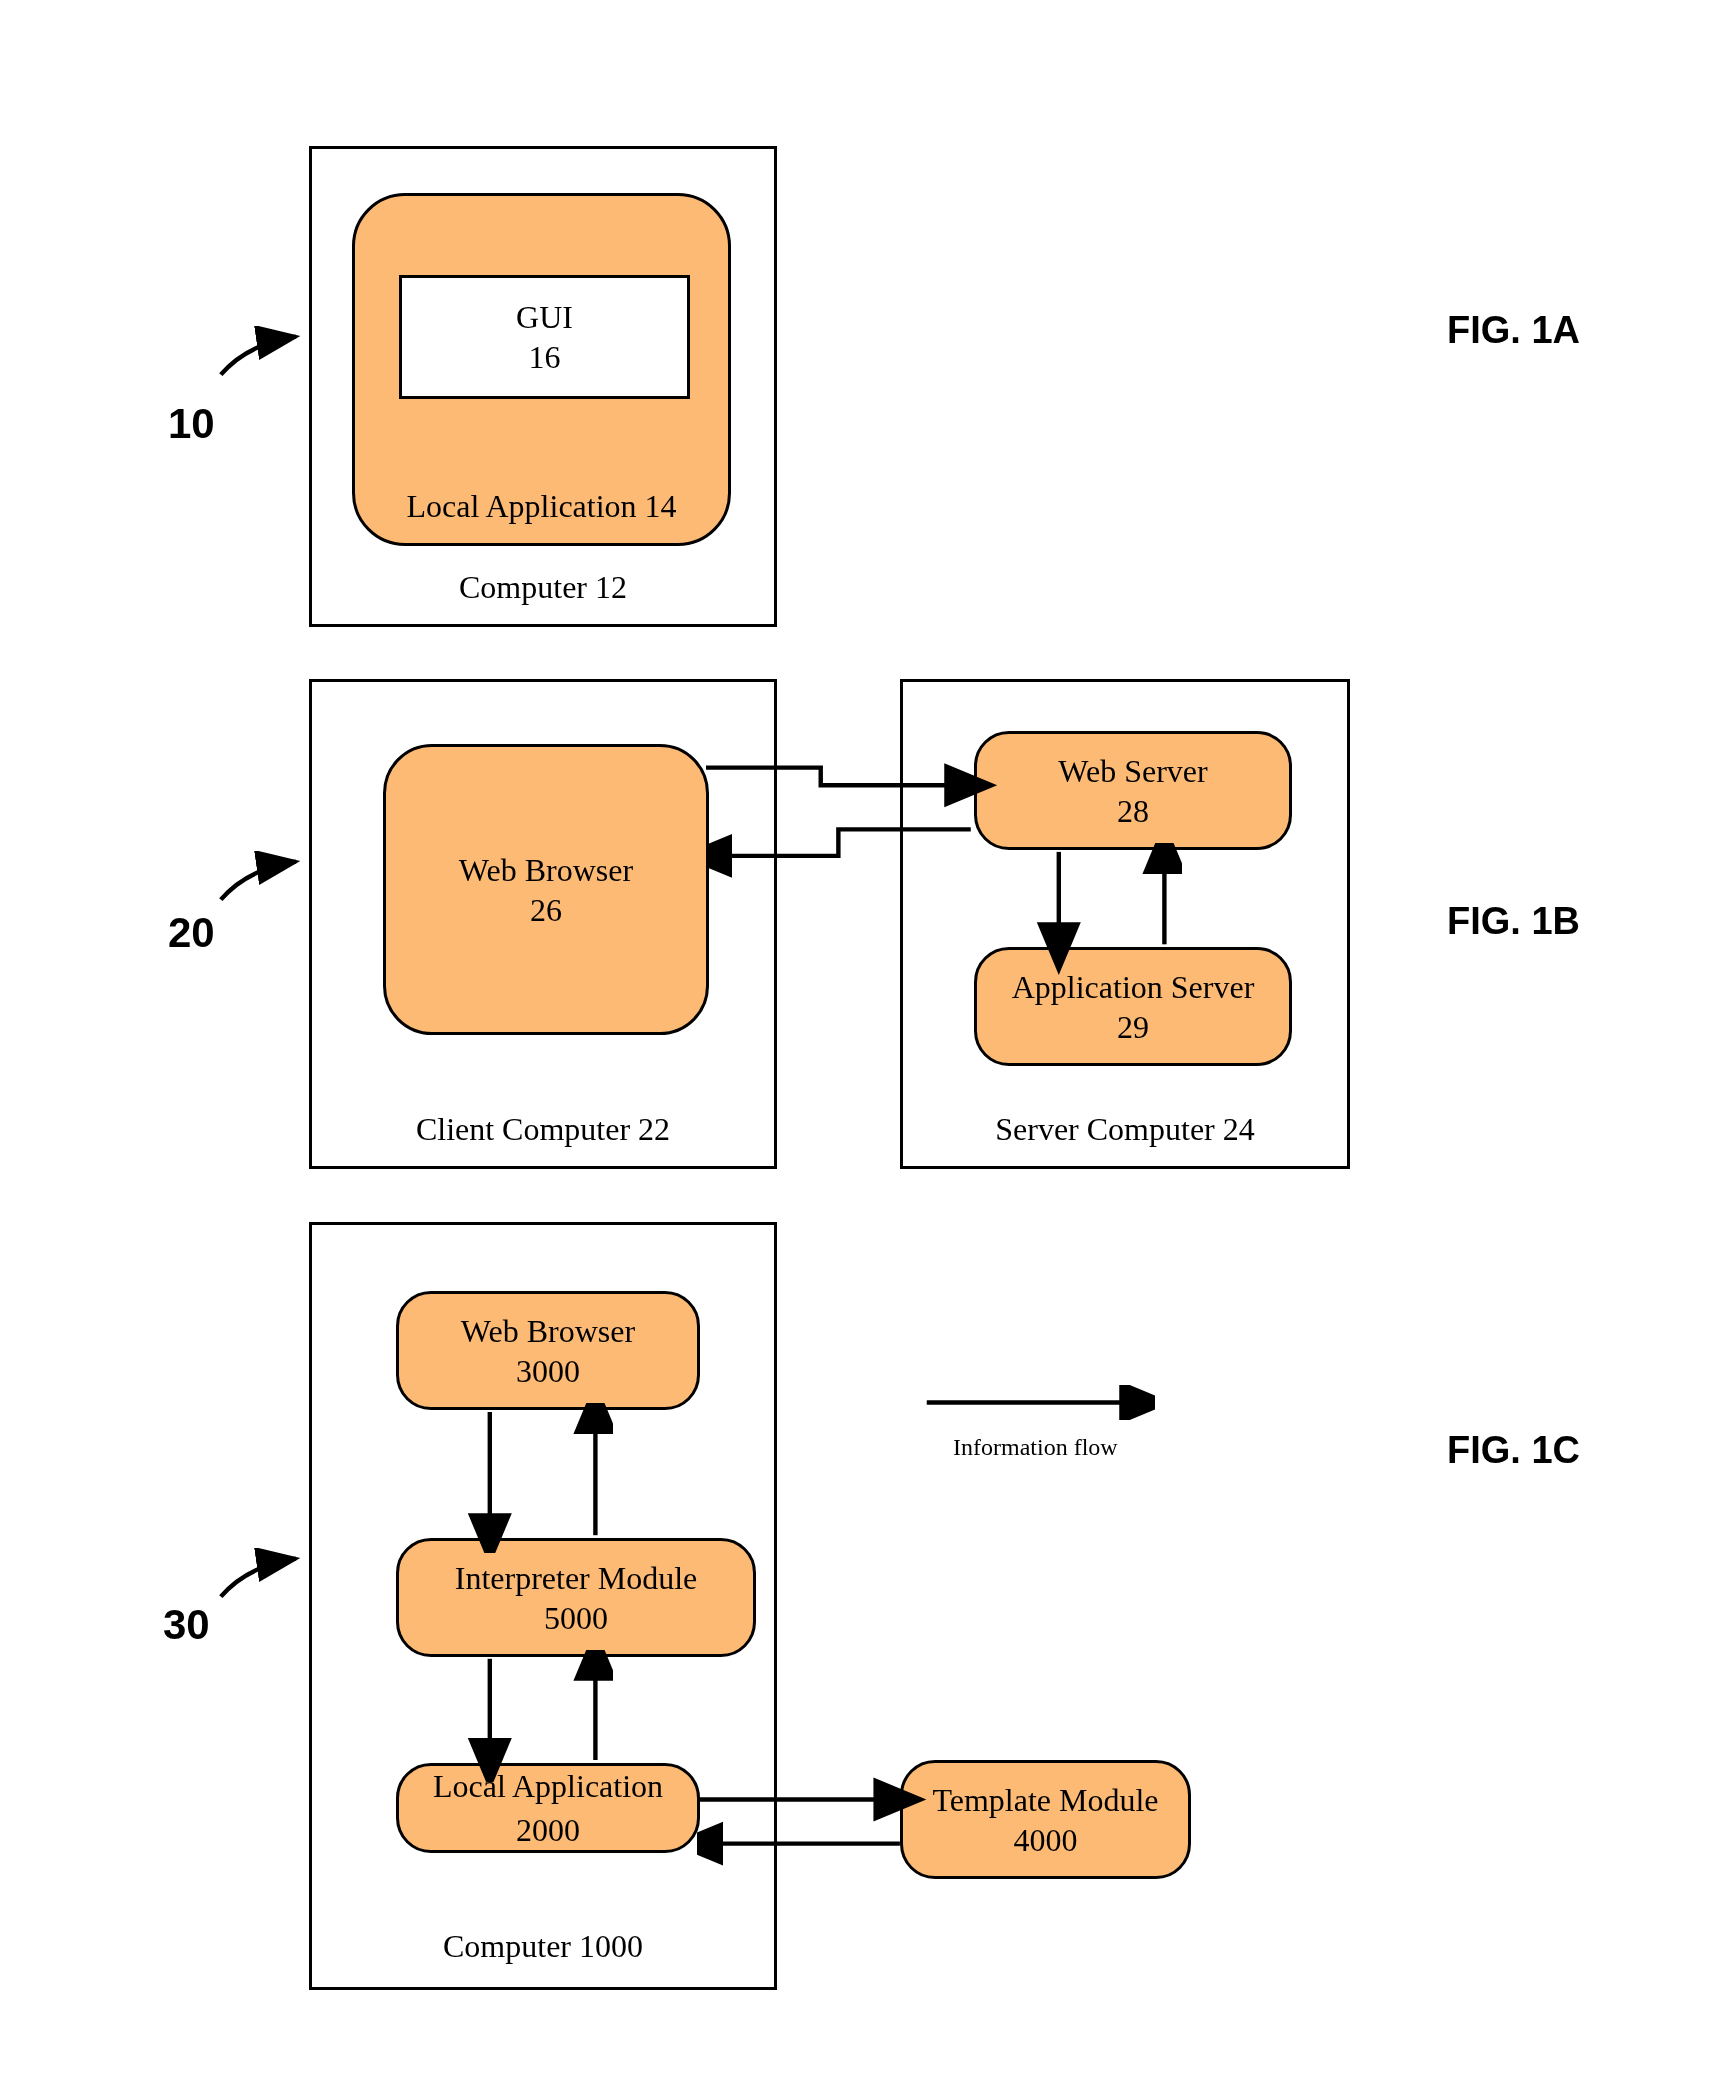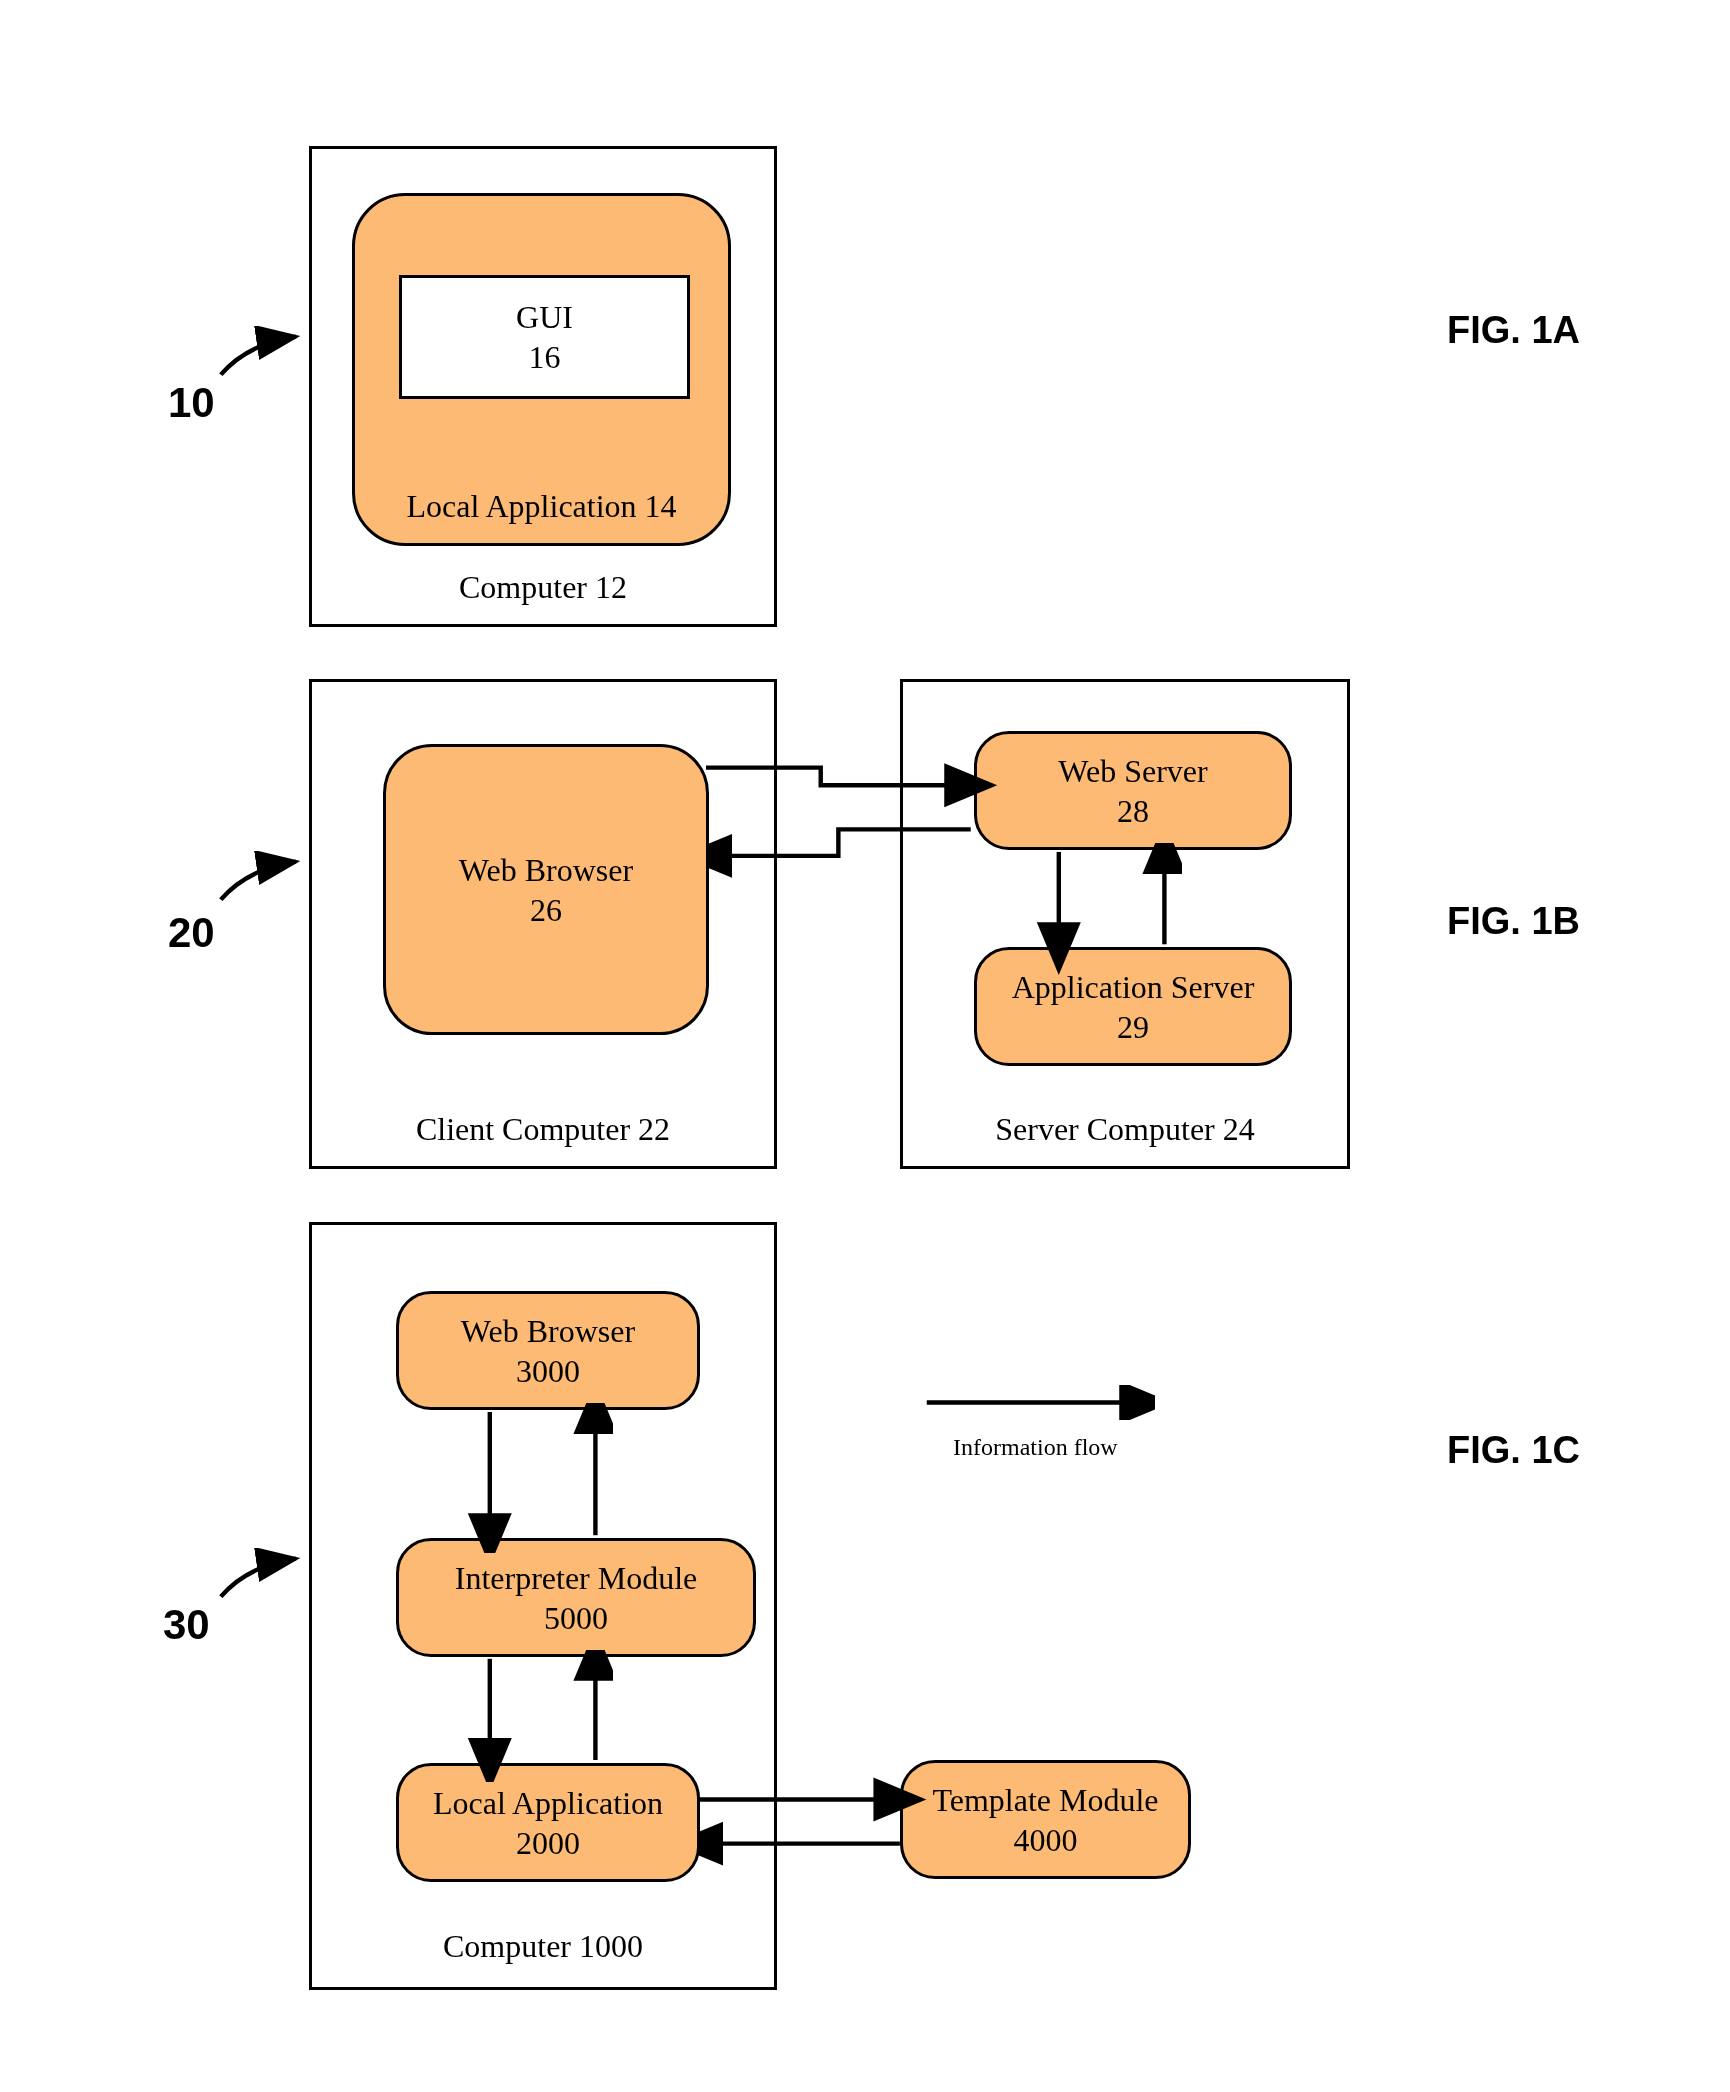--- a/index.html
+++ b/index.html
@@ -70,21 +70,21 @@
     font-size: 24px;
   }
 </style>
 </head>
 <body>
 
 <div class="page">
 
   <div class="fig-label" style="left:1447px; top:309px;">FIG. 1A</div>
 
-  <div class="ref-pointer" style="left:168px; top:379px;">10</div>
+  <div class="ref-pointer" style="left:168px; top:400px;">10</div>
   <svg width="106" height="62" style="position:absolute; left:212px; top:326px;" viewBox="0 0 120 70">
     <defs>
       <marker id="ah1" markerWidth="12" markerHeight="12" refX="9" refY="4" orient="auto">
         <path d="M0,0 L10,4 L0,8 z" fill="#000"></path>
       </marker>
     </defs>
     <path d="M10,55 Q40,20 95,12" stroke="#000" stroke-width="5" fill="none" marker-end="url(#ah1)"></path>
   </svg>
 
   <div class="outer-box" style="left:309px; top:146px; width:468px; height:481px;">
@@ -153,21 +153,21 @@
 
   <div class="outer-box" style="left:309px; top:1222px; width:468px; height:768px;">
     <div class="rbox" style="left:84px; top:66px; width:304px; height:119px;">
       <span class="label">Web Browser</span>
       <span class="label">3000</span>
     </div>
     <div class="rbox" style="left:84px; top:313px; width:360px; height:119px;">
       <span class="label">Interpreter Module</span>
       <span class="label">5000</span>
     </div>
-    <div class="rbox" style="left:84px; top:538px; width:304px; height:119px;">
+    <div class="rbox" style="left:84px; top:538px; width:304px; height:90px;justify-content:space-between;">
       <span class="label">Local Application</span>
       <span class="label">2000</span>
     </div>
     <span class="caption-in-box" style="bottom:22px;">Computer 1000</span>
   </div>
 
   <div class="rbox" style="left:900px; top:1760px; width:291px; height:119px;">
     <span class="label">Template Module</span>
     <span class="label">4000</span>
   </div>

